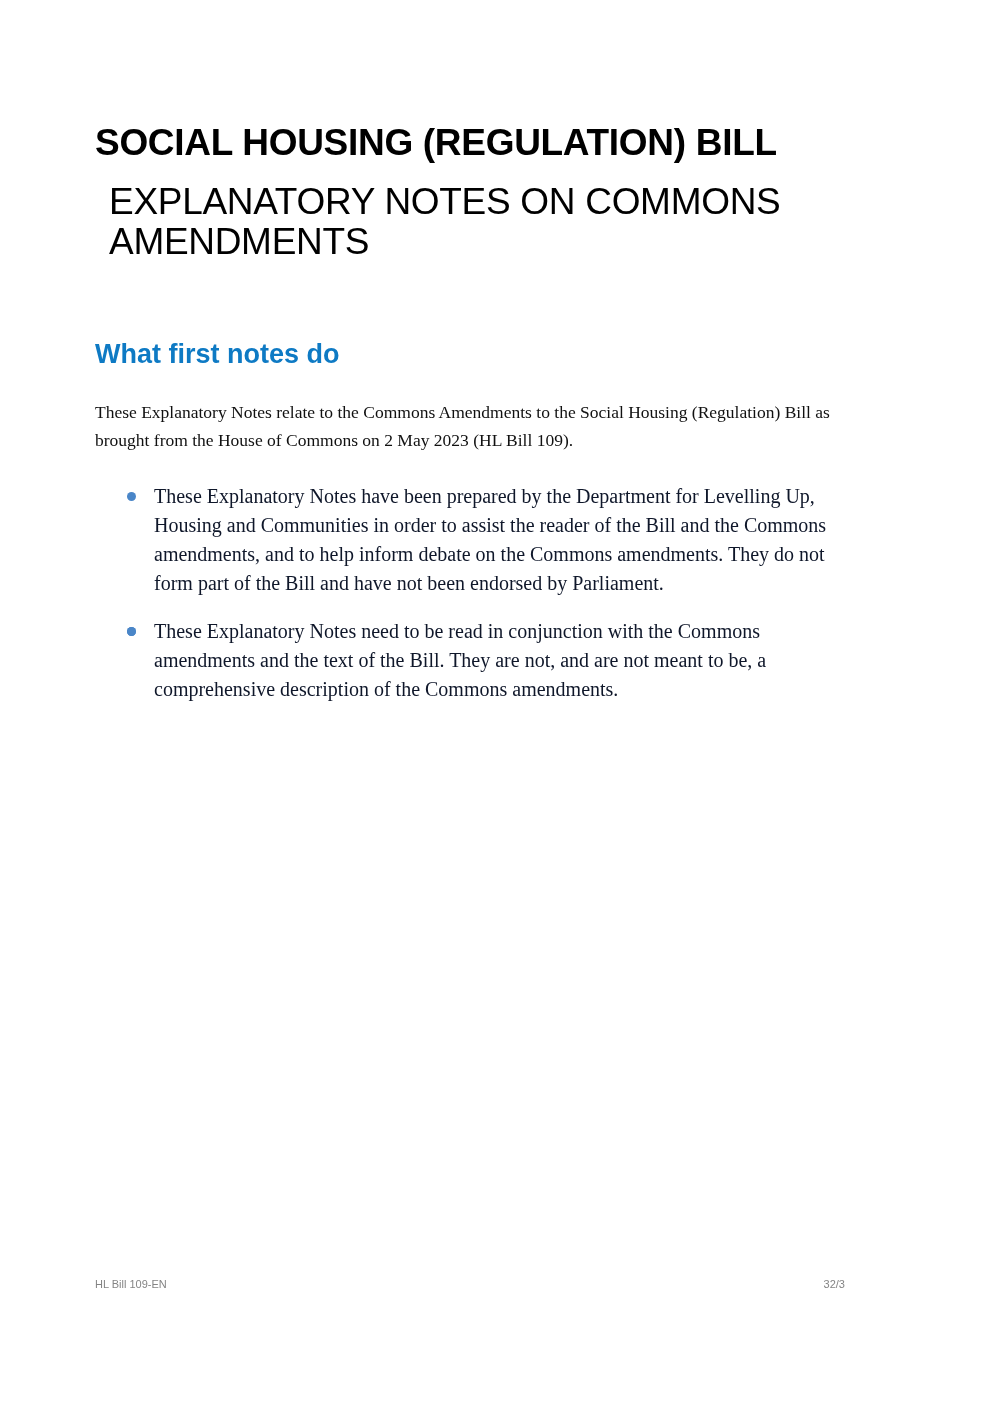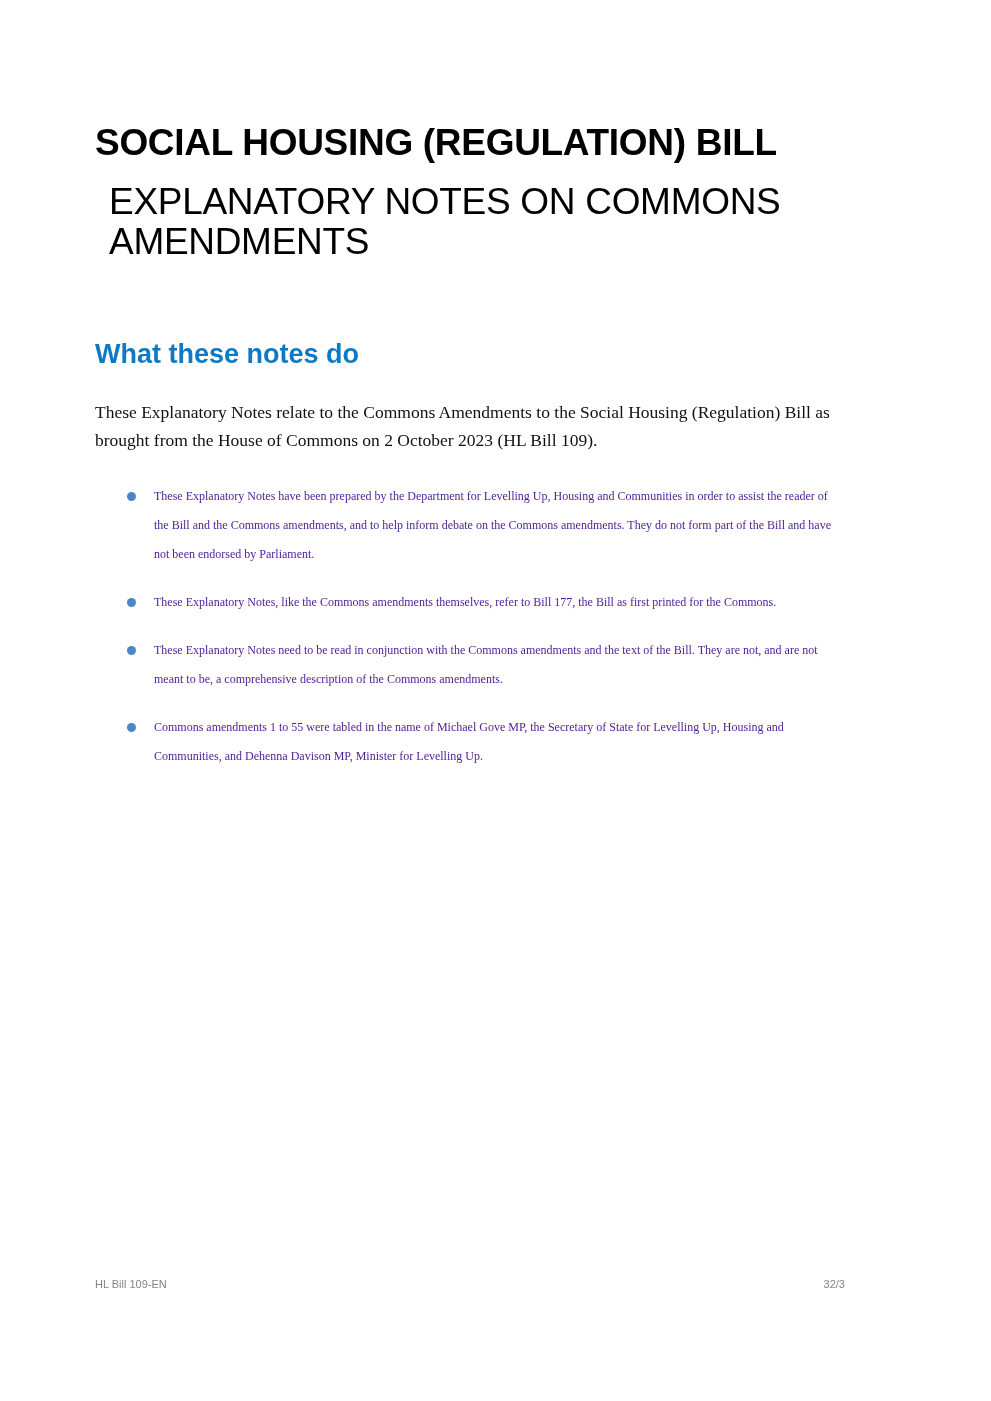--- a/index.html
+++ b/index.html
@@ -55,23 +55,23 @@
     color: #111111;
   }
   ul.bullets {
     list-style: none;
     margin-top: 28px;
   }
   ul.bullets li {
     position: relative;
     padding-left: 59px;
     margin-bottom: 19px;
-    font-size: 12px;
+    font-size: 20px;
     line-height: 29px;
-    color: #4c1d95;
+    color: #0f172a;
   }
   ul.bullets li .dot {
     position: absolute;
     left: 32px;
     top: 10px;
     width: 9px;
     height: 9px;
     border-radius: 50%;
     background: #4a86c8;
   }
@@ -93,40 +93,35 @@
 
 <div class="page">
   <div class="content">
 
     <header>
       <h1 class="doc-title">SOCIAL HOUSING (REGULATION) BILL</h1>
       <h2 class="doc-subtitle">EXPLANATORY NOTES ON COMMONS AMENDMENTS</h2>
     </header>
 
     <section>
-      <h3 class="section-heading">What these notes do</h3>
+      <h3 class="section-heading">What first notes do</h3>
 
-      <p class="intro">These Explanatory Notes relate to the Commons Amendments to the Social Housing (Regulation) Bill as brought from the House of Commons on 2 October 2023 (HL Bill 109).</p>
+      <p class="intro">These Explanatory Notes relate to the Commons Amendments to the Social Housing (Regulation) Bill as brought from the House of Commons on 2 May 2023 (HL Bill 109).</p>
 
       <ul class="bullets">
         <li>
           <span class="dot"></span>
           <span>These Explanatory Notes have been prepared by the Department for Levelling Up, Housing and Communities in order to assist the reader of the Bill and the Commons amendments, and to help inform debate on the Commons amendments. They do not form part of the Bill and have not been endorsed by Parliament.</span>
         </li>
         <li>
           <span class="dot"></span>
-          <span>These Explanatory Notes, like the Commons amendments themselves, refer to Bill 177, the Bill as first printed for the Commons.</span>
         </li>
         <li>
           <span class="dot"></span>
           <span>These Explanatory Notes need to be read in conjunction with the Commons amendments and the text of the Bill. They are not, and are not meant to be, a comprehensive description of the Commons amendments.</span>
-        </li>
-        <li>
-          <span class="dot"></span>
-          <span>Commons amendments 1 to 55 were tabled in the name of Michael Gove MP, the Secretary of State for Levelling Up, Housing and Communities, and Dehenna Davison MP, Minister for Levelling Up.</span>
         </li>
       </ul>
     </section>
 
   </div>
 
   <footer class="page-footer">
     <span>HL Bill 109-EN</span>
     <span>32/3</span>
   </footer>

